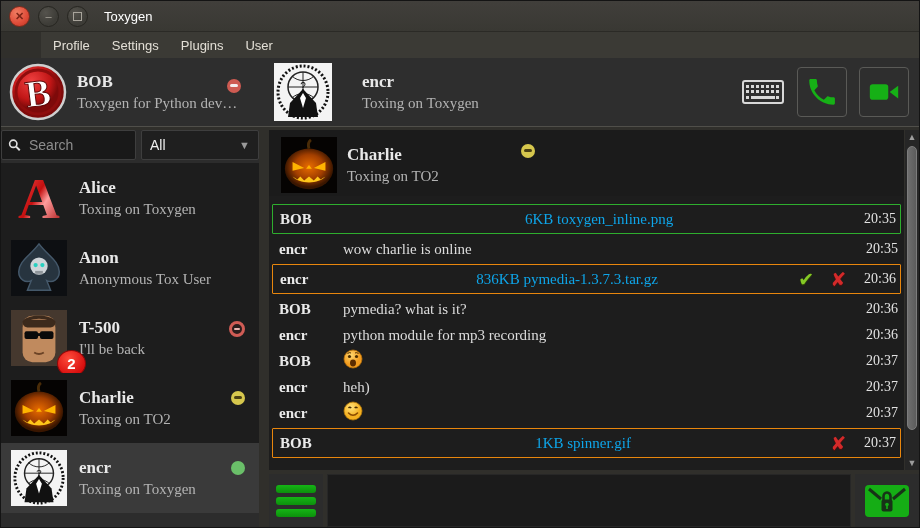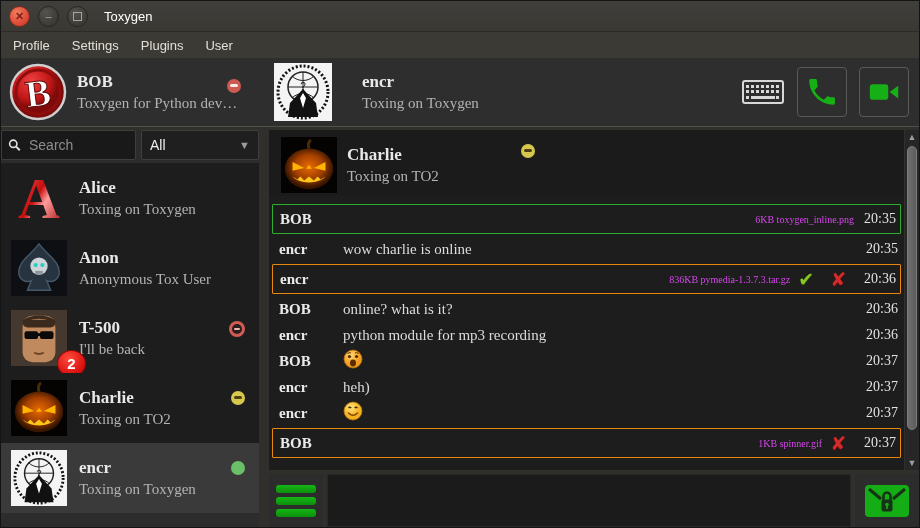--- a/index.html
+++ b/index.html
@@ -9,21 +9,21 @@
   
   .titlebar{height:30px;background:linear-gradient(#413f3b,#393833);display:flex;align-items:center;flex:none;border-bottom:1px solid #2b2a26;}
   .winbtn{width:19px;height:19px;border-radius:50%;margin-left:8px;display:flex;align-items:center;justify-content:center;font-size:11px;line-height:1;color:#3e3b35;cursor:pointer;}
   .winbtn.close{background:radial-gradient(circle at 35% 30%,#f07d62,#df4b38 60%,#b63524);border:1px solid #812b1c;color:#5e1softly;}
   .winbtn.close .g{color:#7e2517;font-weight:bold;}
   .winbtn.min,.winbtn.max{background:radial-gradient(circle at 35% 30%,#55534d,#3d3c37 65%);border:1px solid #262520;color:#a8a49b;}
   .winbtn .sq{width:7px;height:7px;border:1px solid #a8a49b;display:block;}
   .title{color:#fff;font-weight:normal;font-size:13px;margin-left:16px;}
 
   
-  .menubar{height:26px;background:#3b3a35;display:flex;align-items:center;padding-left:12px;flex:none;gap:22px;}
+  .menubar{height:26px;background:#3b3a35;display:flex;align-items:center;padding-left:12px;flex:none;gap:22px;margin-left:40px;}
   .menu-item{color:#e3dfd6;font-size:13px;cursor:pointer;}
 
   
   .toppanel{height:68px;background:#2e2e2e;border-bottom:1px solid #504f4a;display:flex;align-items:center;flex:none;}
   .avatar{width:58px;height:58px;flex:none;display:block;}
   .avatar svg{display:block;width:100%;height:100%;}
   .self-profile{width:258px;display:flex;align-items:center;flex:none;}
   .self-profile .avatar{margin-left:8px;}
   .id-block{margin-left:10px;min-width:0;}
   .id-name{font-family:"Liberation Serif",serif;font-weight:bold;font-size:17px;color:#e8e8e8;}
@@ -67,21 +67,21 @@
   .conv-header .avatar{width:56px;height:56px;margin-left:12px;}
   .conv-header .id-block{margin-left:10px;width:150px;}
   .conv-header .presence{margin-left:24px;align-self:flex-start;margin-top:10px;}
   .messages{flex:1;display:flex;flex-direction:column;padding-top:6px;overflow:hidden;}
   .msg-row{display:flex;align-items:center;height:26px;flex:none;padding:0 6px 0 10px;font-family:"Liberation Serif",serif;}
   .msg-row.boxed{height:28px;border:1px solid;border-radius:1px;margin:2px 3px;padding:0 4px 0 7px;}
   .msg-row.b-green{border-color:#2eae2e;}
   .msg-row.b-orange{border-color:#e8860d;}
   .msg-sender{font-weight:bold;font-size:15px;color:#eaeaea;width:64px;flex:none;}
   .msg-text{font-size:15px;color:#dcdcdc;flex:1;min-width:0;white-space:nowrap;}
-  .msg-file{font-size:10px;color:#d946ef;flex:1;text-align:right;white-space:nowrap;}
+  .msg-file{font-size:15px;color:#0ea5e9;flex:1;text-align:center;white-space:nowrap;}
   .msg-time{font-size:14px;color:#e2e2e2;margin-left:10px;flex:none;}
   .ft-btn{font-size:19px;line-height:1;margin:0 8px;cursor:pointer;font-family:"DejaVu Sans",sans-serif;flex:none;}
   .ft-accept{color:#85c926;text-shadow:0 1px 1px #365200;}
   .ft-decline{color:#d32a2a;text-shadow:0 1px 1px #5a0c0c;}
   .emoji{width:20px;height:20px;display:inline-block;}
   .emoji svg{display:block;}
 
   
   .vscroll{width:14px;flex:none;background:#262626;display:flex;flex-direction:column;align-items:center;margin-left:1px;}
   .vs-arrow{color:#9d9d9d;font-size:9px;height:14px;display:flex;align-items:center;justify-content:center;cursor:pointer;flex:none;}
@@ -365,21 +365,21 @@
   <div class="msg-row boxed b-orange">
     <span class="msg-sender">encr</span>
     <span class="msg-file">836KB pymedia-1.3.7.3.tar.gz</span>
     <span class="ft-btn ft-accept">✔</span>
                 <span class="ft-btn ft-decline">✘</span>
                 <span class="msg-time">20:36</span>
   </div>
 
   <div class="msg-row">
     <span class="msg-sender">BOB</span>
-    <span class="msg-text">online? what is it?</span>
+    <span class="msg-text">pymedia? what is it?</span>
     <span class="msg-time">20:36</span>
   </div>
 
   <div class="msg-row">
     <span class="msg-sender">encr</span>
     <span class="msg-text">python module for mp3 recording</span>
     <span class="msg-time">20:36</span>
   </div>
 
   <div class="msg-row">

